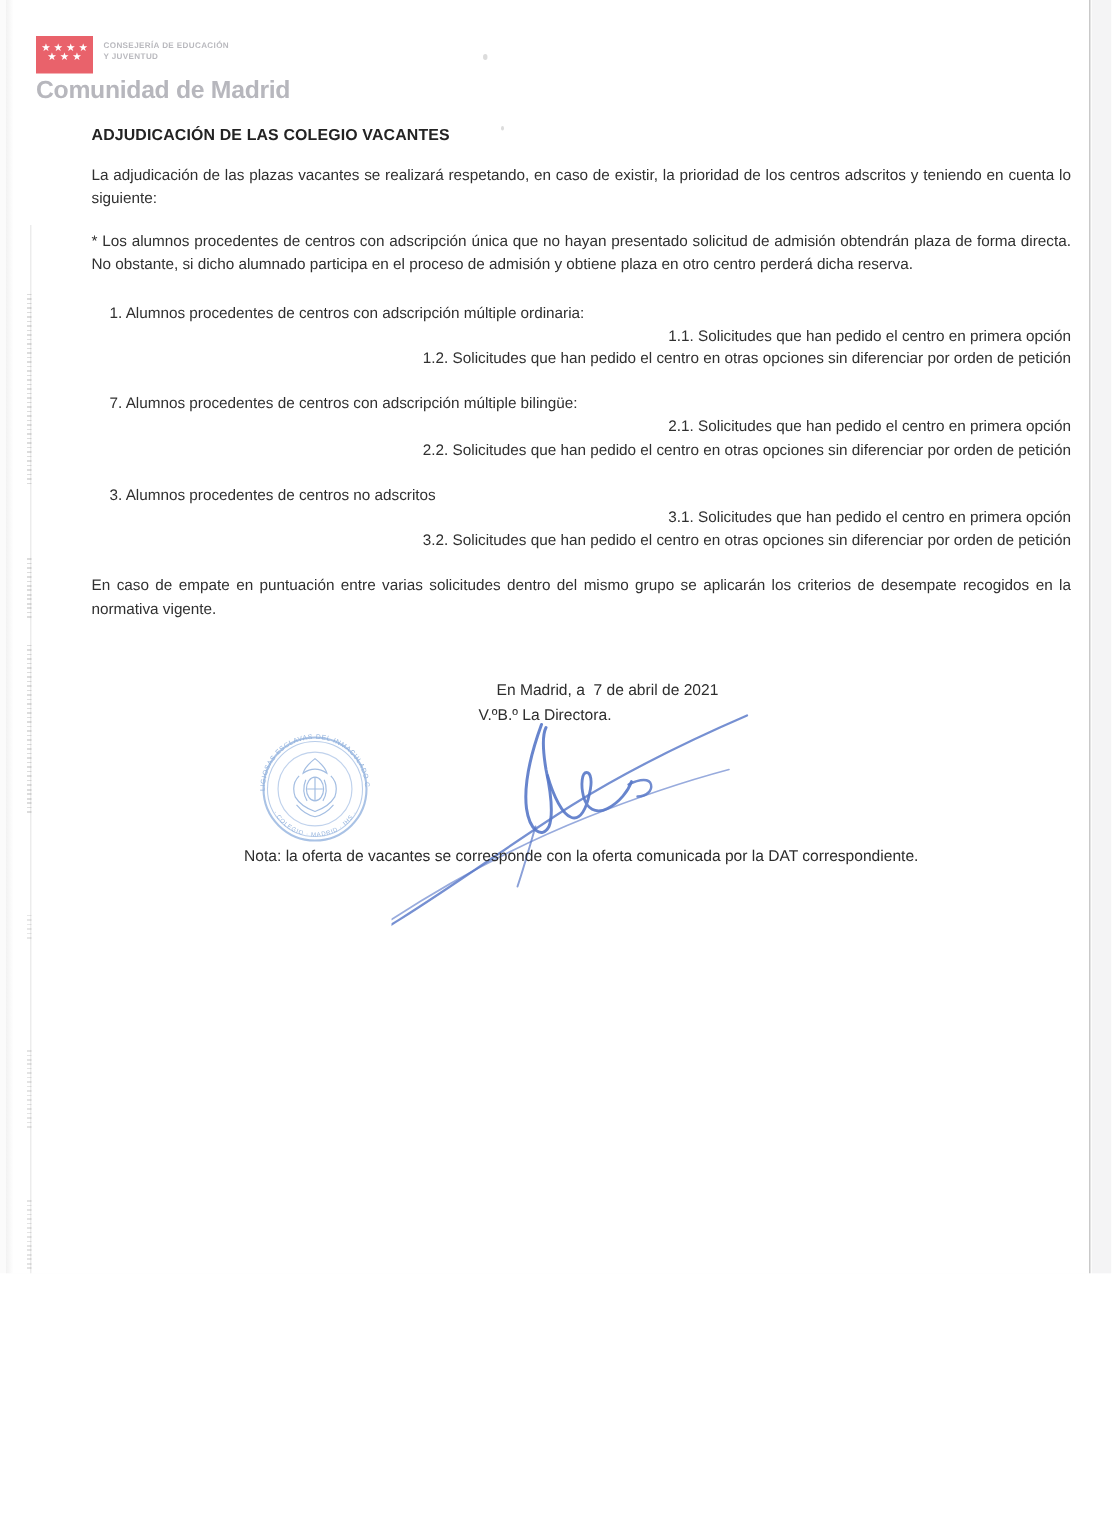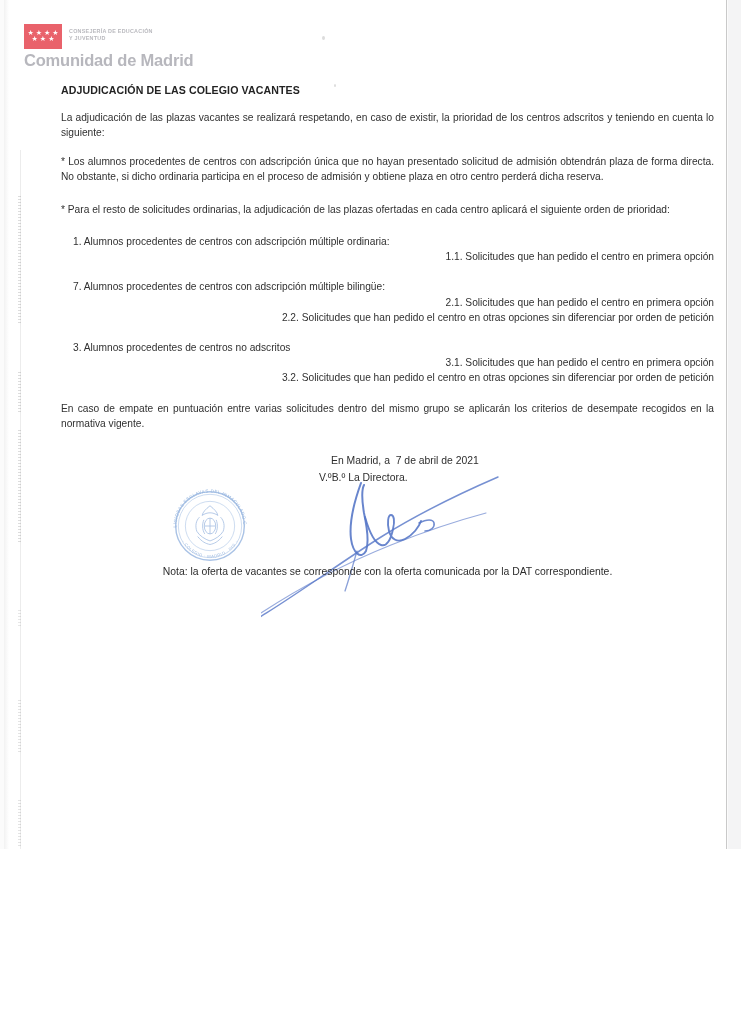--- a/index.html
+++ b/index.html
@@ -263,27 +263,27 @@
       </div>
       <div class="cm-title">Comunidad de Madrid</div>
     </div>
 
     <div class="doc">
 
       <div class="doc-title">ADJUDICACIÓN DE LAS COLEGIO VACANTES</div>
 
       <div class="para">La adjudicación de las plazas vacantes se realizará respetando, en caso de existir, la prioridad de los centros adscritos y teniendo en cuenta lo siguiente:</div>
 
-      <div class="para loose">* Los alumnos procedentes de centros con adscripción única que no hayan presentado solicitud de admisión obtendrán plaza de forma directa. No obstante, si dicho ordinaria participa en el proceso de admisión y obtiene plaza en otro centro perderá dicha reserva.</div>
-
-      <div class="para loose">* Para el resto de solicitudes ordinarias, la adjudicación de las plazas ofertadas en cada centro aplicará el siguiente orden de prioridad:</div>
+      <div class="para loose">* Los alumnos procedentes de centros con adscripción única que no hayan presentado solicitud de admisión obtendrán plaza de forma directa. No obstante, si dicho alumnado participa en el proceso de admisión y obtiene plaza en otro centro perderá dicha reserva.</div>
+
 
       <div class="list-group">
         <div class="li-1">1. Alumnos procedentes de centros con adscripción múltiple ordinaria:</div>
         <div class="li-2">1.1. Solicitudes que han pedido el centro en primera opción</div>
+        <div class="li-2">1.2. Solicitudes que han pedido el centro en otras opciones sin diferenciar por orden de petición</div>
       </div>
 
       <div class="list-group">
         <div class="li-1">7. Alumnos procedentes de centros con adscripción múltiple bilingüe:</div>
         <div class="li-2">2.1. Solicitudes que han pedido el centro en primera opción</div>
         <div class="li-2">2.2. Solicitudes que han pedido el centro en otras opciones sin diferenciar por orden de petición</div>
       </div>
 
       <div class="list-group">
         <div class="li-1">3. Alumnos procedentes de centros no adscritos</div>

